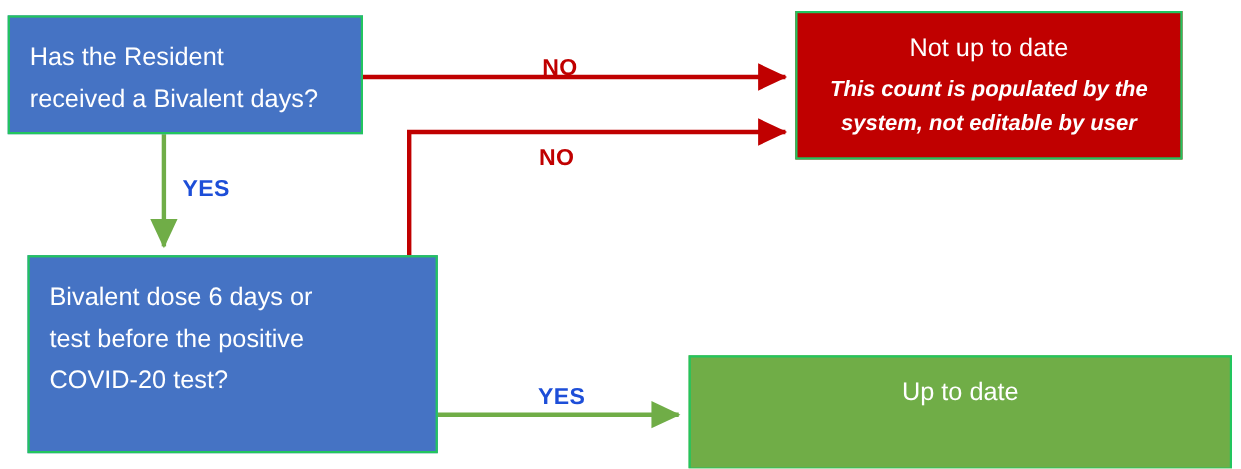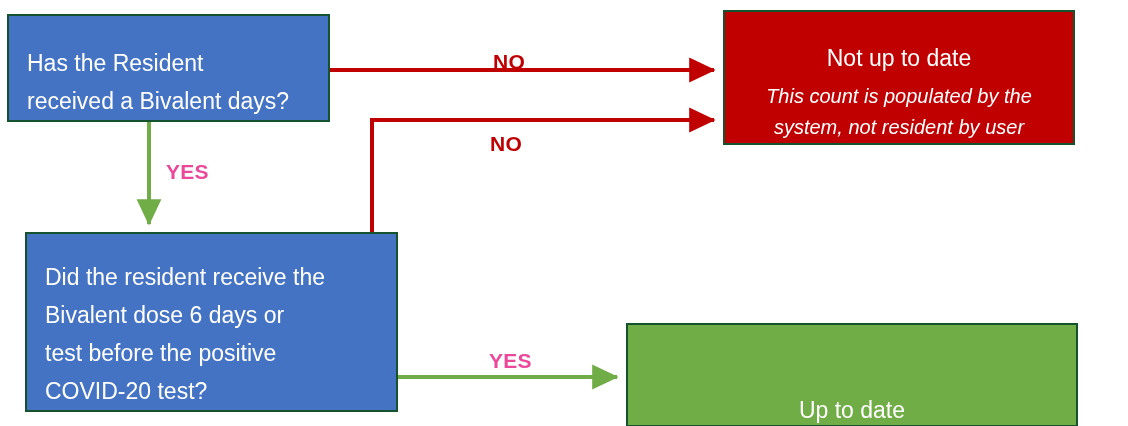--- a/index.html
+++ b/index.html
@@ -13,25 +13,24 @@
   #canvas {
     position: relative;
     width: 1128px;
     height: 426px;
     background: #ffffff;
     overflow: hidden;
   }
   .node {
     position: absolute;
     box-sizing: border-box;
-    border: 2px solid #14532d;
+    border: 2px solid #22c55e;
     color: #ffffff;
     display: flex;
     flex-direction: column;
-    justify-content: flex-end;
   }
   .node-blue { background: #4573C4; }
   .node-red  { background: #C00000; }
   .node-green{ background: #70AD47; }
 
   .q-text {
     font-size: 23px;
     line-height: 38px;
     padding: 16px 0 0 18px;
     text-align: left;
@@ -42,40 +41,40 @@
   .r-title {
     font-size: 23px;
     line-height: 30px;
     text-align: center;
     padding-top: 16px;
   }
   .r-sub {
     font-size: 20px;
     line-height: 31px;
     font-style: italic;
-    font-weight: normal;
+    font-weight: bold;
     text-align: center;
     padding: 8px 26px 0 26px;
   }
   .g-title {
     font-size: 23px;
     line-height: 30px;
     text-align: center;
     padding-top: 16px;
   }
 
   .edge-label {
     position: absolute;
     font-size: 21px;
     font-weight: bold;
     letter-spacing: 0.3px;
     white-space: nowrap;
   }
   .label-no  { color: #C00000; }
-  .label-yes { color: #ec4899; }
+  .label-yes { color: #1d4ed8; }
 
   svg.connectors {
     position: absolute;
     left: 0;
     top: 0;
     width: 1128px;
     height: 426px;
     overflow: visible;
   }
 </style>
@@ -105,36 +104,35 @@
 
   <div class="node node-blue" style="left:7px; top:14px; width:323px; height:108px;">
     <div class="q-text">
       <span class="q-line">Has the Resident</span>
       <span class="q-line">received a Bivalent days?</span>
     </div>
   </div>
 
   <div class="node node-blue" style="left:25px; top:232px; width:373px; height:180px;">
     <div class="q-text">
-      <span class="q-line">Did the resident receive the</span>
       <span class="q-line">Bivalent dose 6 days or</span>
       <span class="q-line">test before the positive</span>
       <span class="q-line">COVID-20 test?</span>
     </div>
   </div>
 
   <div class="node node-red" style="left:723px; top:10px; width:352px; height:135px;">
     <div class="r-title">Not up to date</div>
     <div class="r-sub">
       <span class="q-line">This count is populated by the</span>
-      <span class="q-line">system, not resident by user</span>
+      <span class="q-line">system, not editable by user</span>
     </div>
   </div>
 
-  <div class="node node-green" style="left:626px; top:323px; width:452px; height:104px;">
+  <div class="node node-green" style="left:626px; top:323px; width:494px; height:104px;">
     <div class="g-title">Up to date</div>
   </div>
 
   <div class="edge-label label-no" style="left:493px; top:50px;">NO</div>
 
   <div class="edge-label label-yes" style="left:166px; top:160px;">YES</div>
 
   <div class="edge-label label-no" style="left:490px; top:132px;">NO</div>
 
   <div class="edge-label label-yes" style="left:489px; top:349px;">YES</div>

